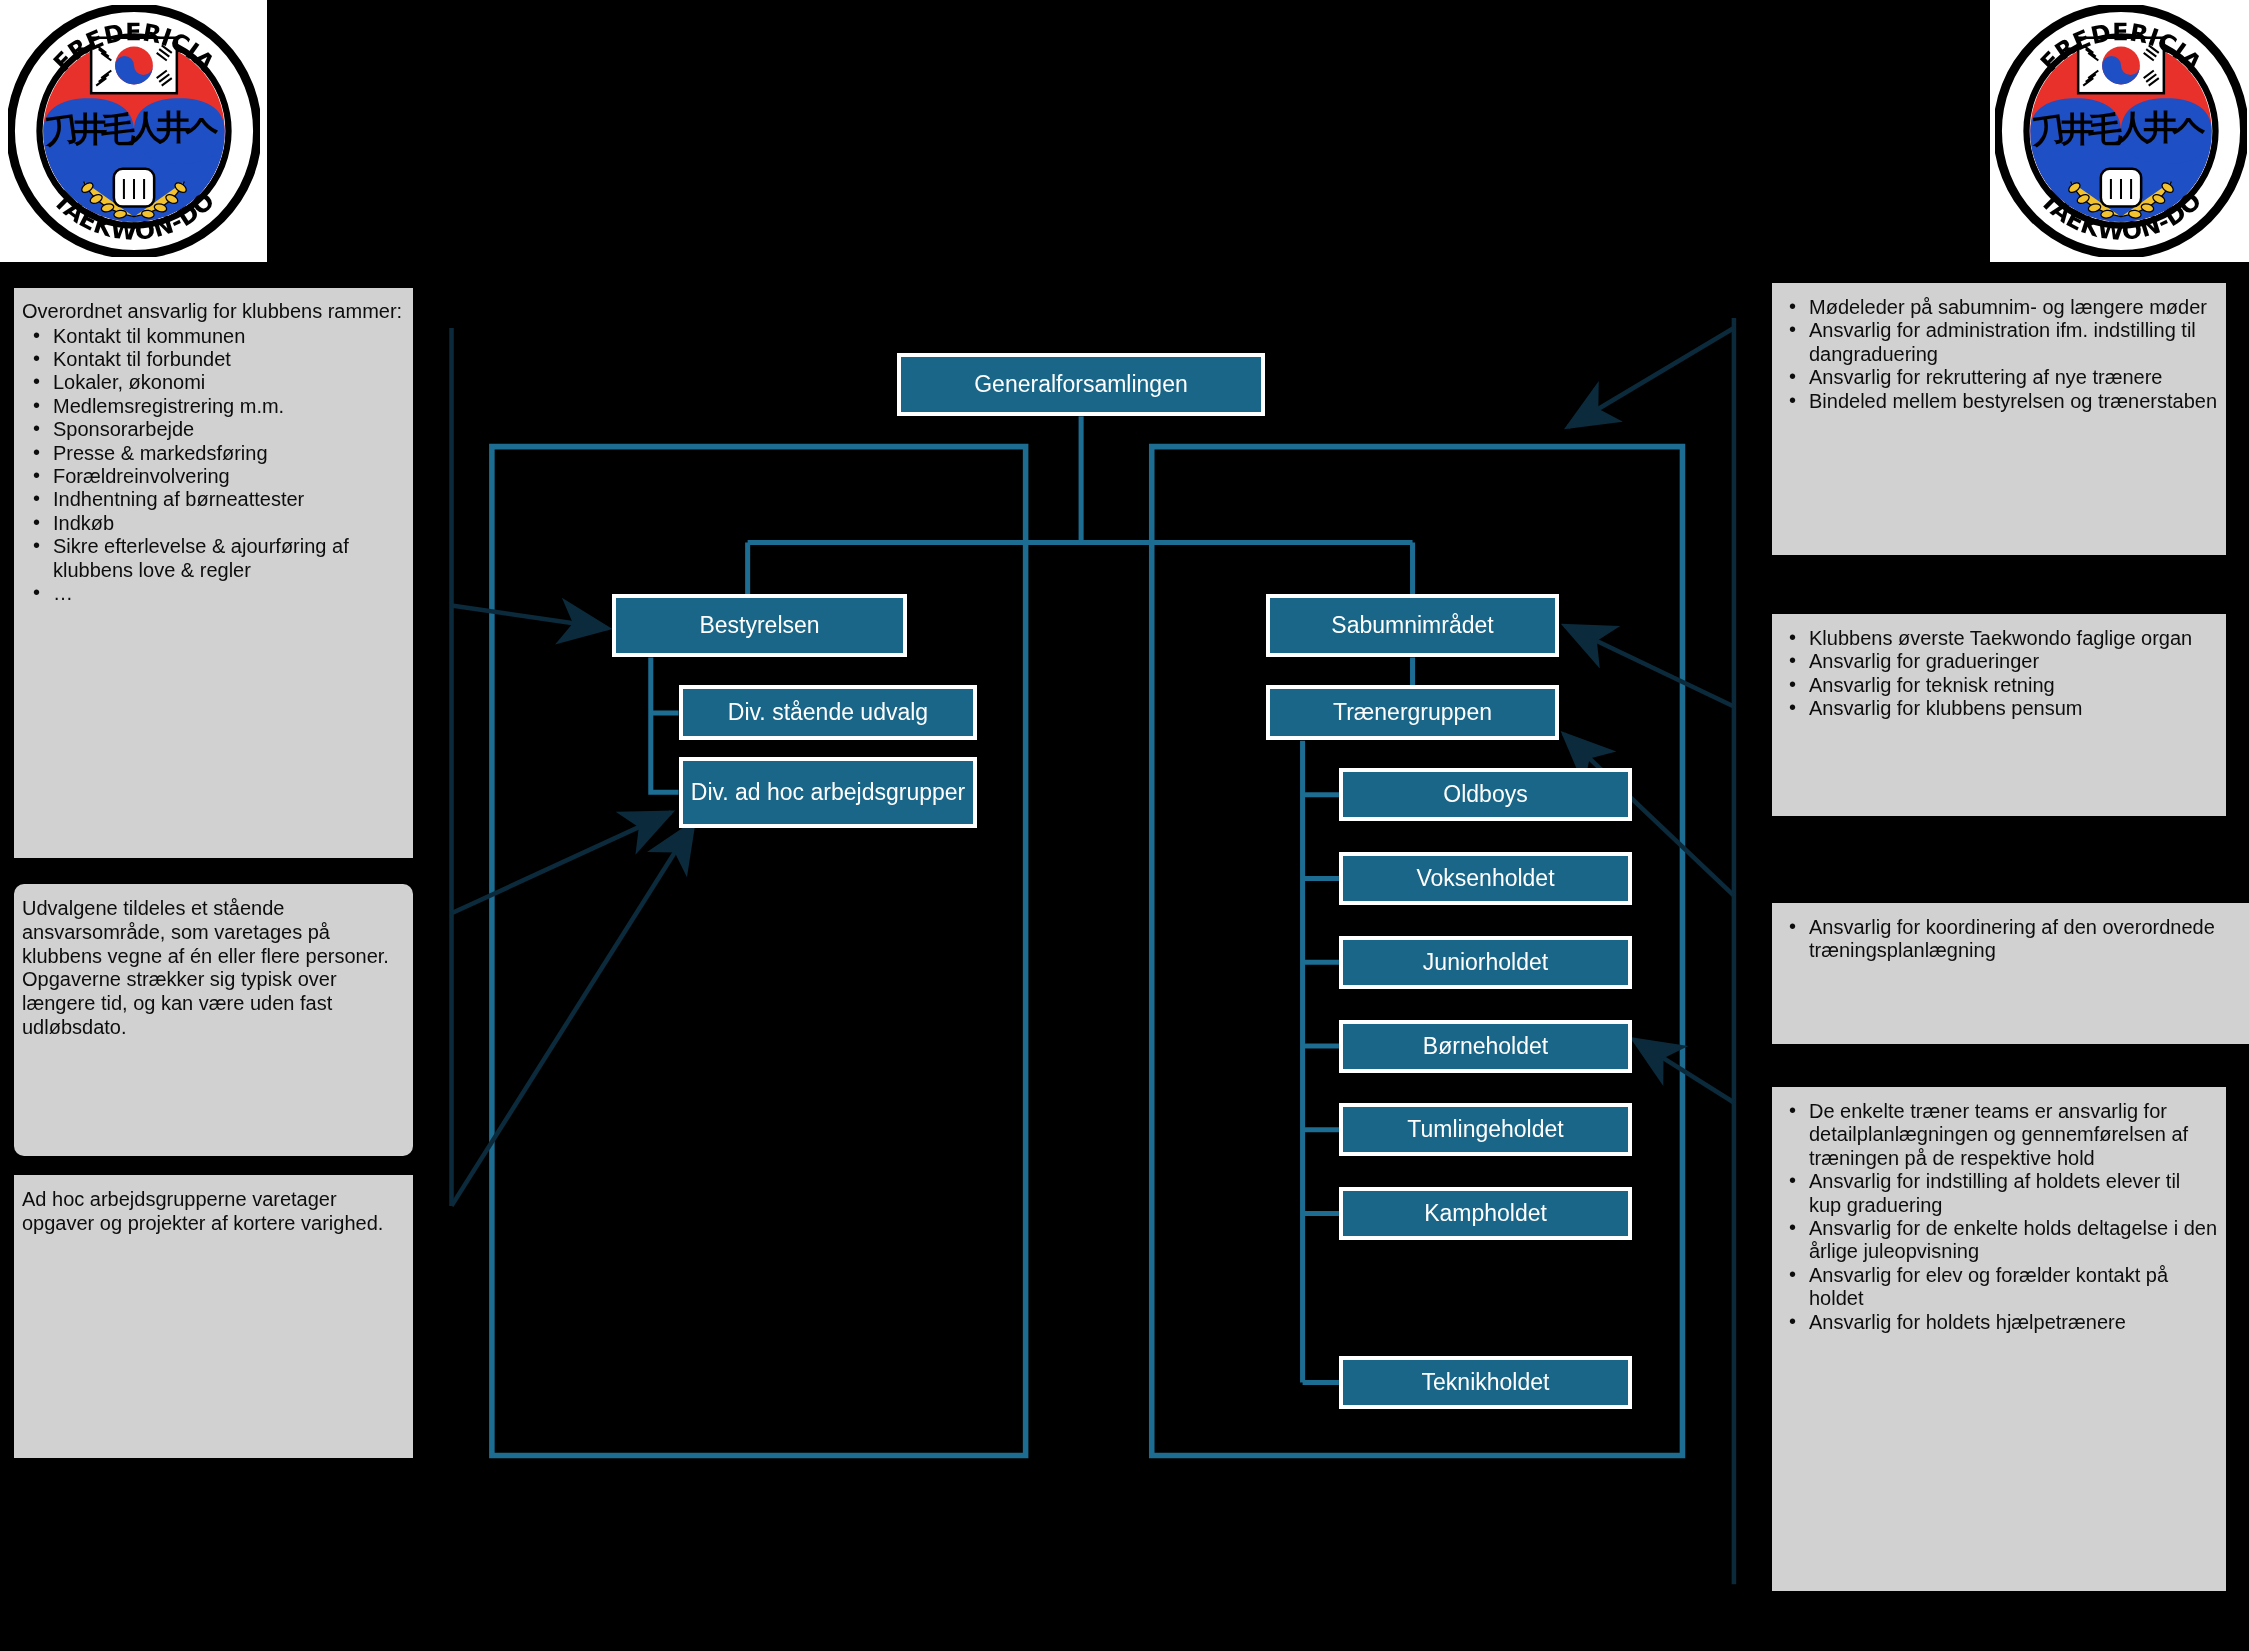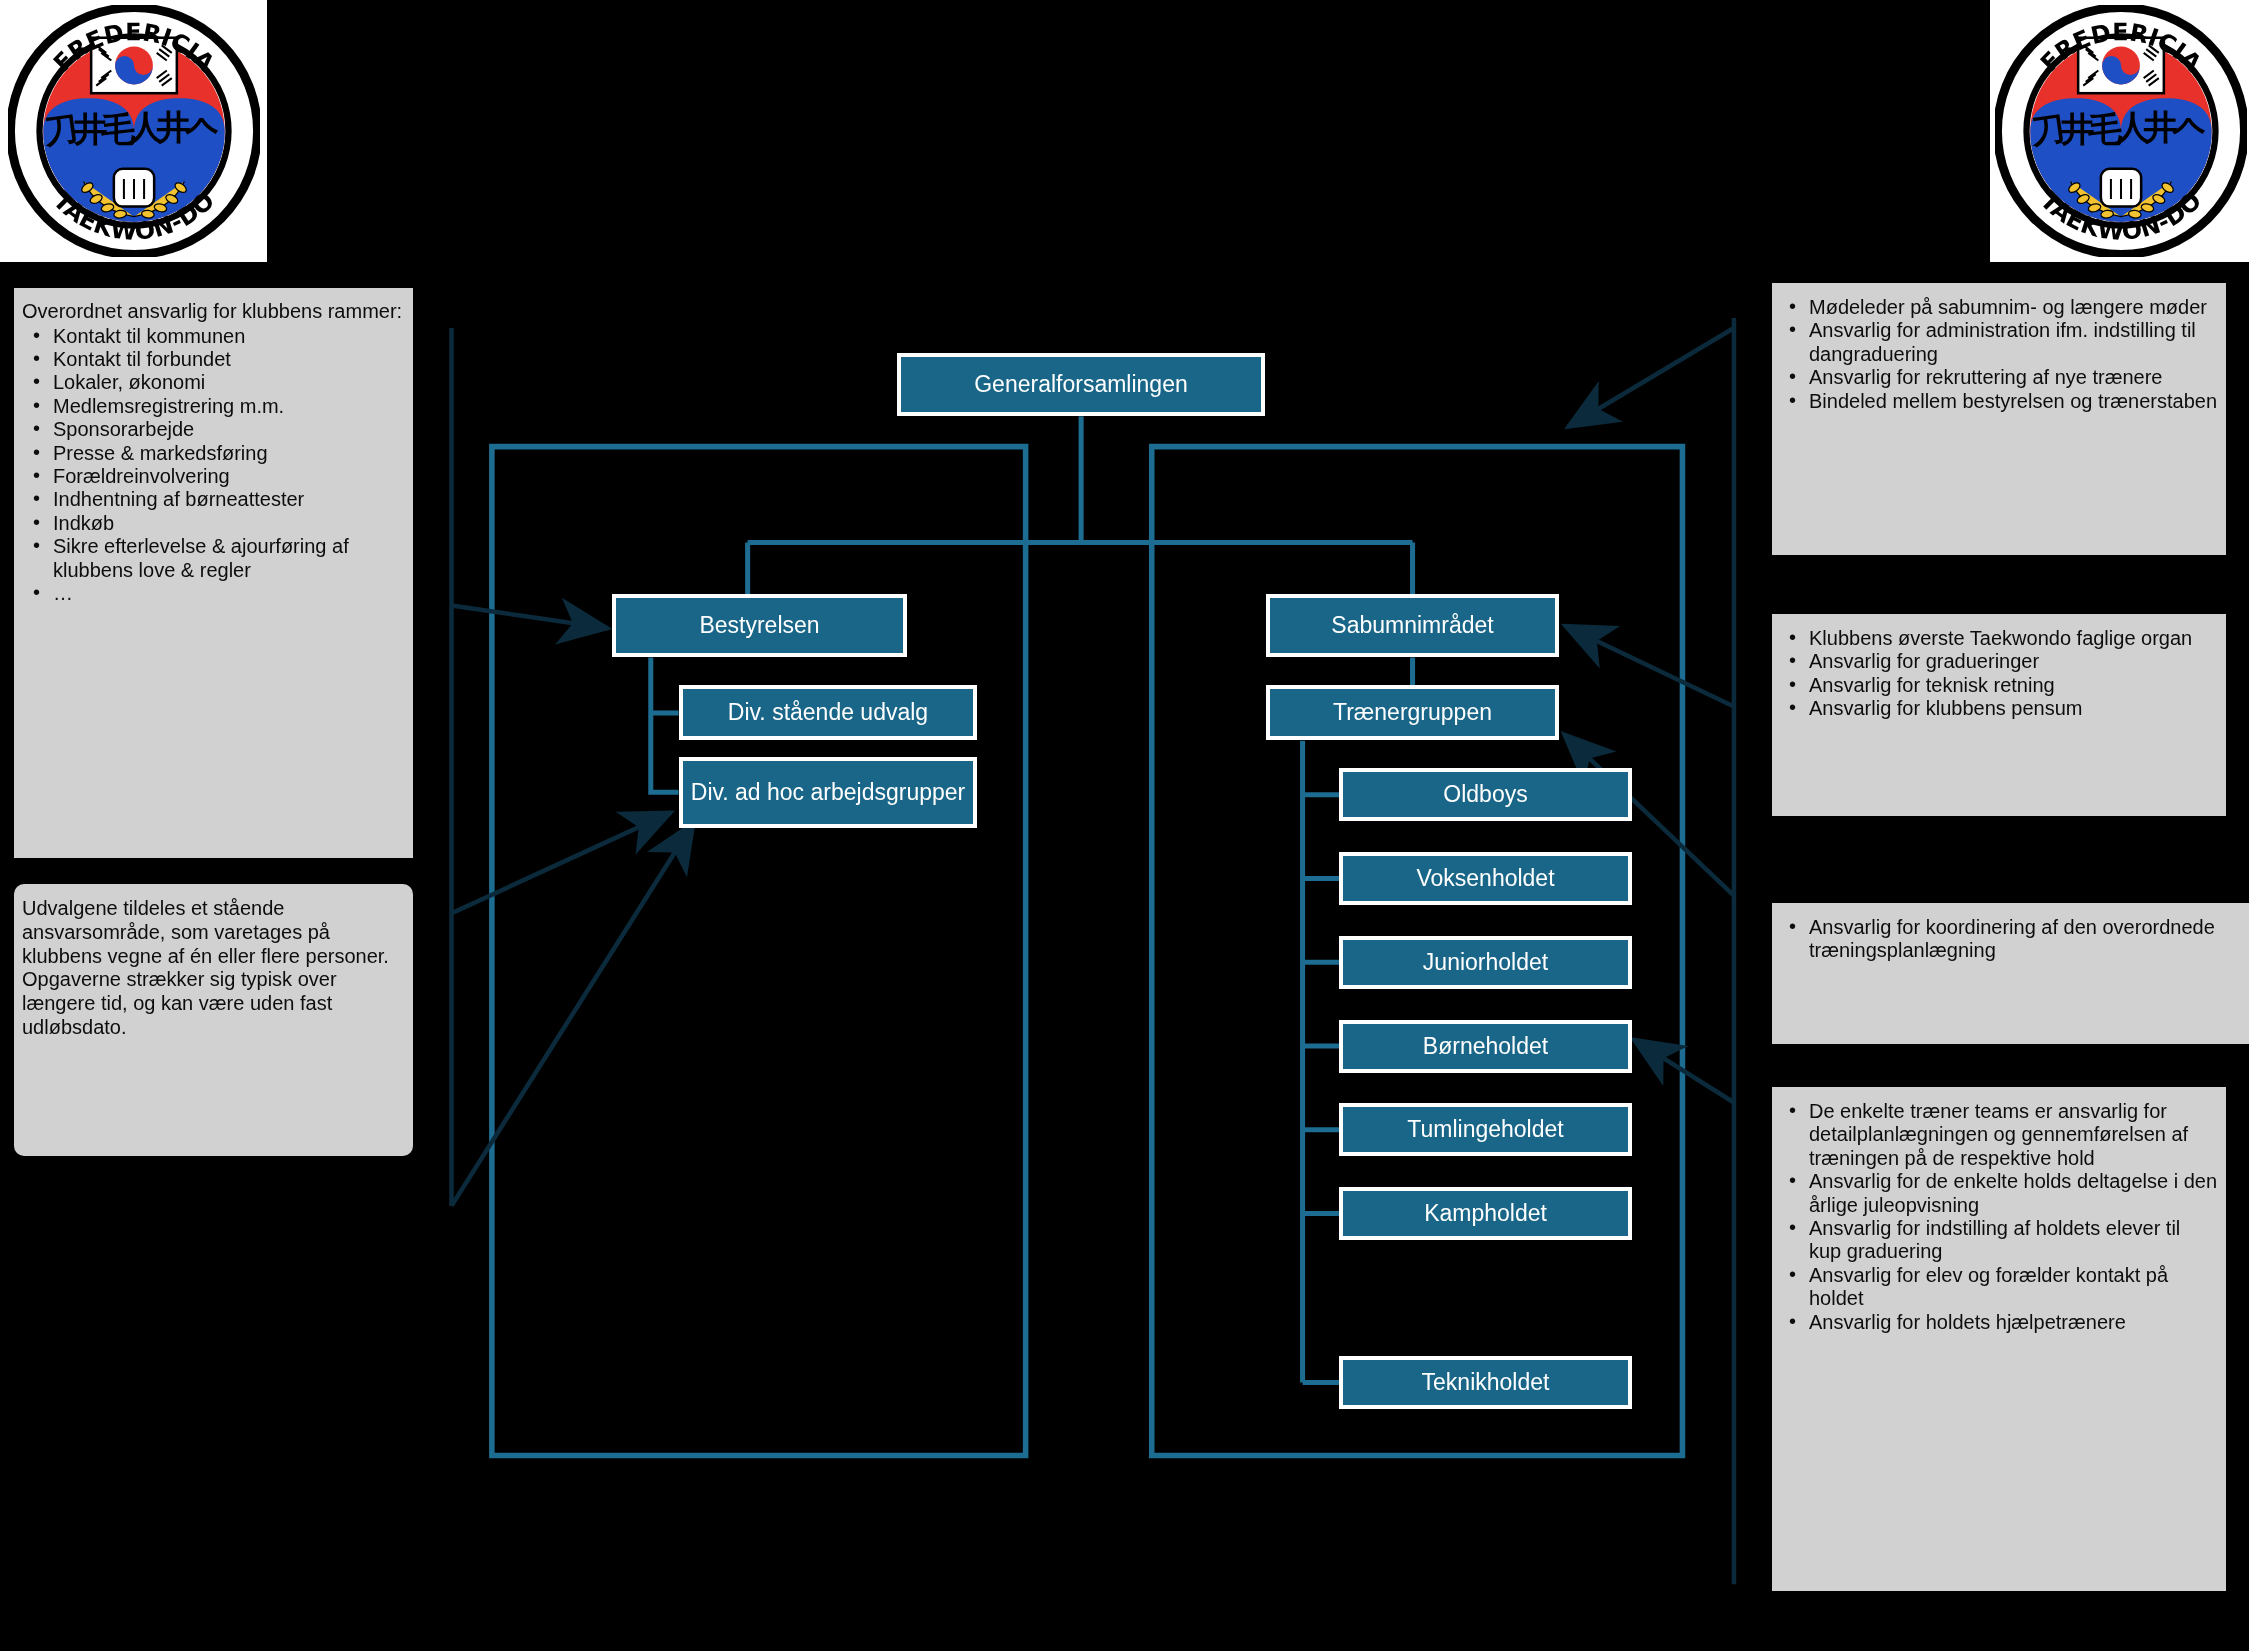--- a/index.html
+++ b/index.html
@@ -270,20 +270,23 @@
         <li>Indkøb</li>
         <li>Sikre efterlevelse &amp; ajourføring af klubbens love &amp; regler</li>
         <li>…</li>
       </ul>
   </div>
 
   <div class="note note-left-2">
     <p>Udvalgene tildeles et stående ansvarsområde, som varetages på klubbens vegne af én eller flere personer. Opgaverne strækker sig typisk over længere tid, og kan være uden fast udløbsdato.</p>
   </div>
 
+  <div class="note note-left-3">
+    <p>Ad hoc arbejdsgrupperne varetager opgaver og projekter af kortere varighed.</p>
+  </div>
 
   <div class="note note-right-1">
     <ul>
         <li>Mødeleder på sabumnim- og længere møder</li>
         <li>Ansvarlig for administration ifm. indstilling til dangraduering</li>
         <li>Ansvarlig for rekruttering af nye trænere</li>
         <li>Bindeled mellem bestyrelsen og trænerstaben</li>
       </ul>
   </div>
 
@@ -298,21 +301,21 @@
 
   <div class="note note-right-3">
     <ul>
         <li>Ansvarlig for koordinering af den overordnede træningsplanlægning</li>
       </ul>
   </div>
 
   <div class="note note-right-4">
     <ul>
         <li>De enkelte træner teams er ansvarlig for detailplanlægningen og gennemførelsen af træningen på de respektive hold</li>
+        <li>Ansvarlig for indstilling af holdets elever til kup graduering</li>
         <li>Ansvarlig for de enkelte holds deltagelse i den årlige juleopvisning</li>
-        <li>Ansvarlig for indstilling af holdets elever til kup graduering</li>
         <li>Ansvarlig for elev og forælder kontakt på holdet</li>
         <li>Ansvarlig for holdets hjælpetrænere</li>
       </ul>
   </div>
 
 </div>
 
 
 </body></html>

